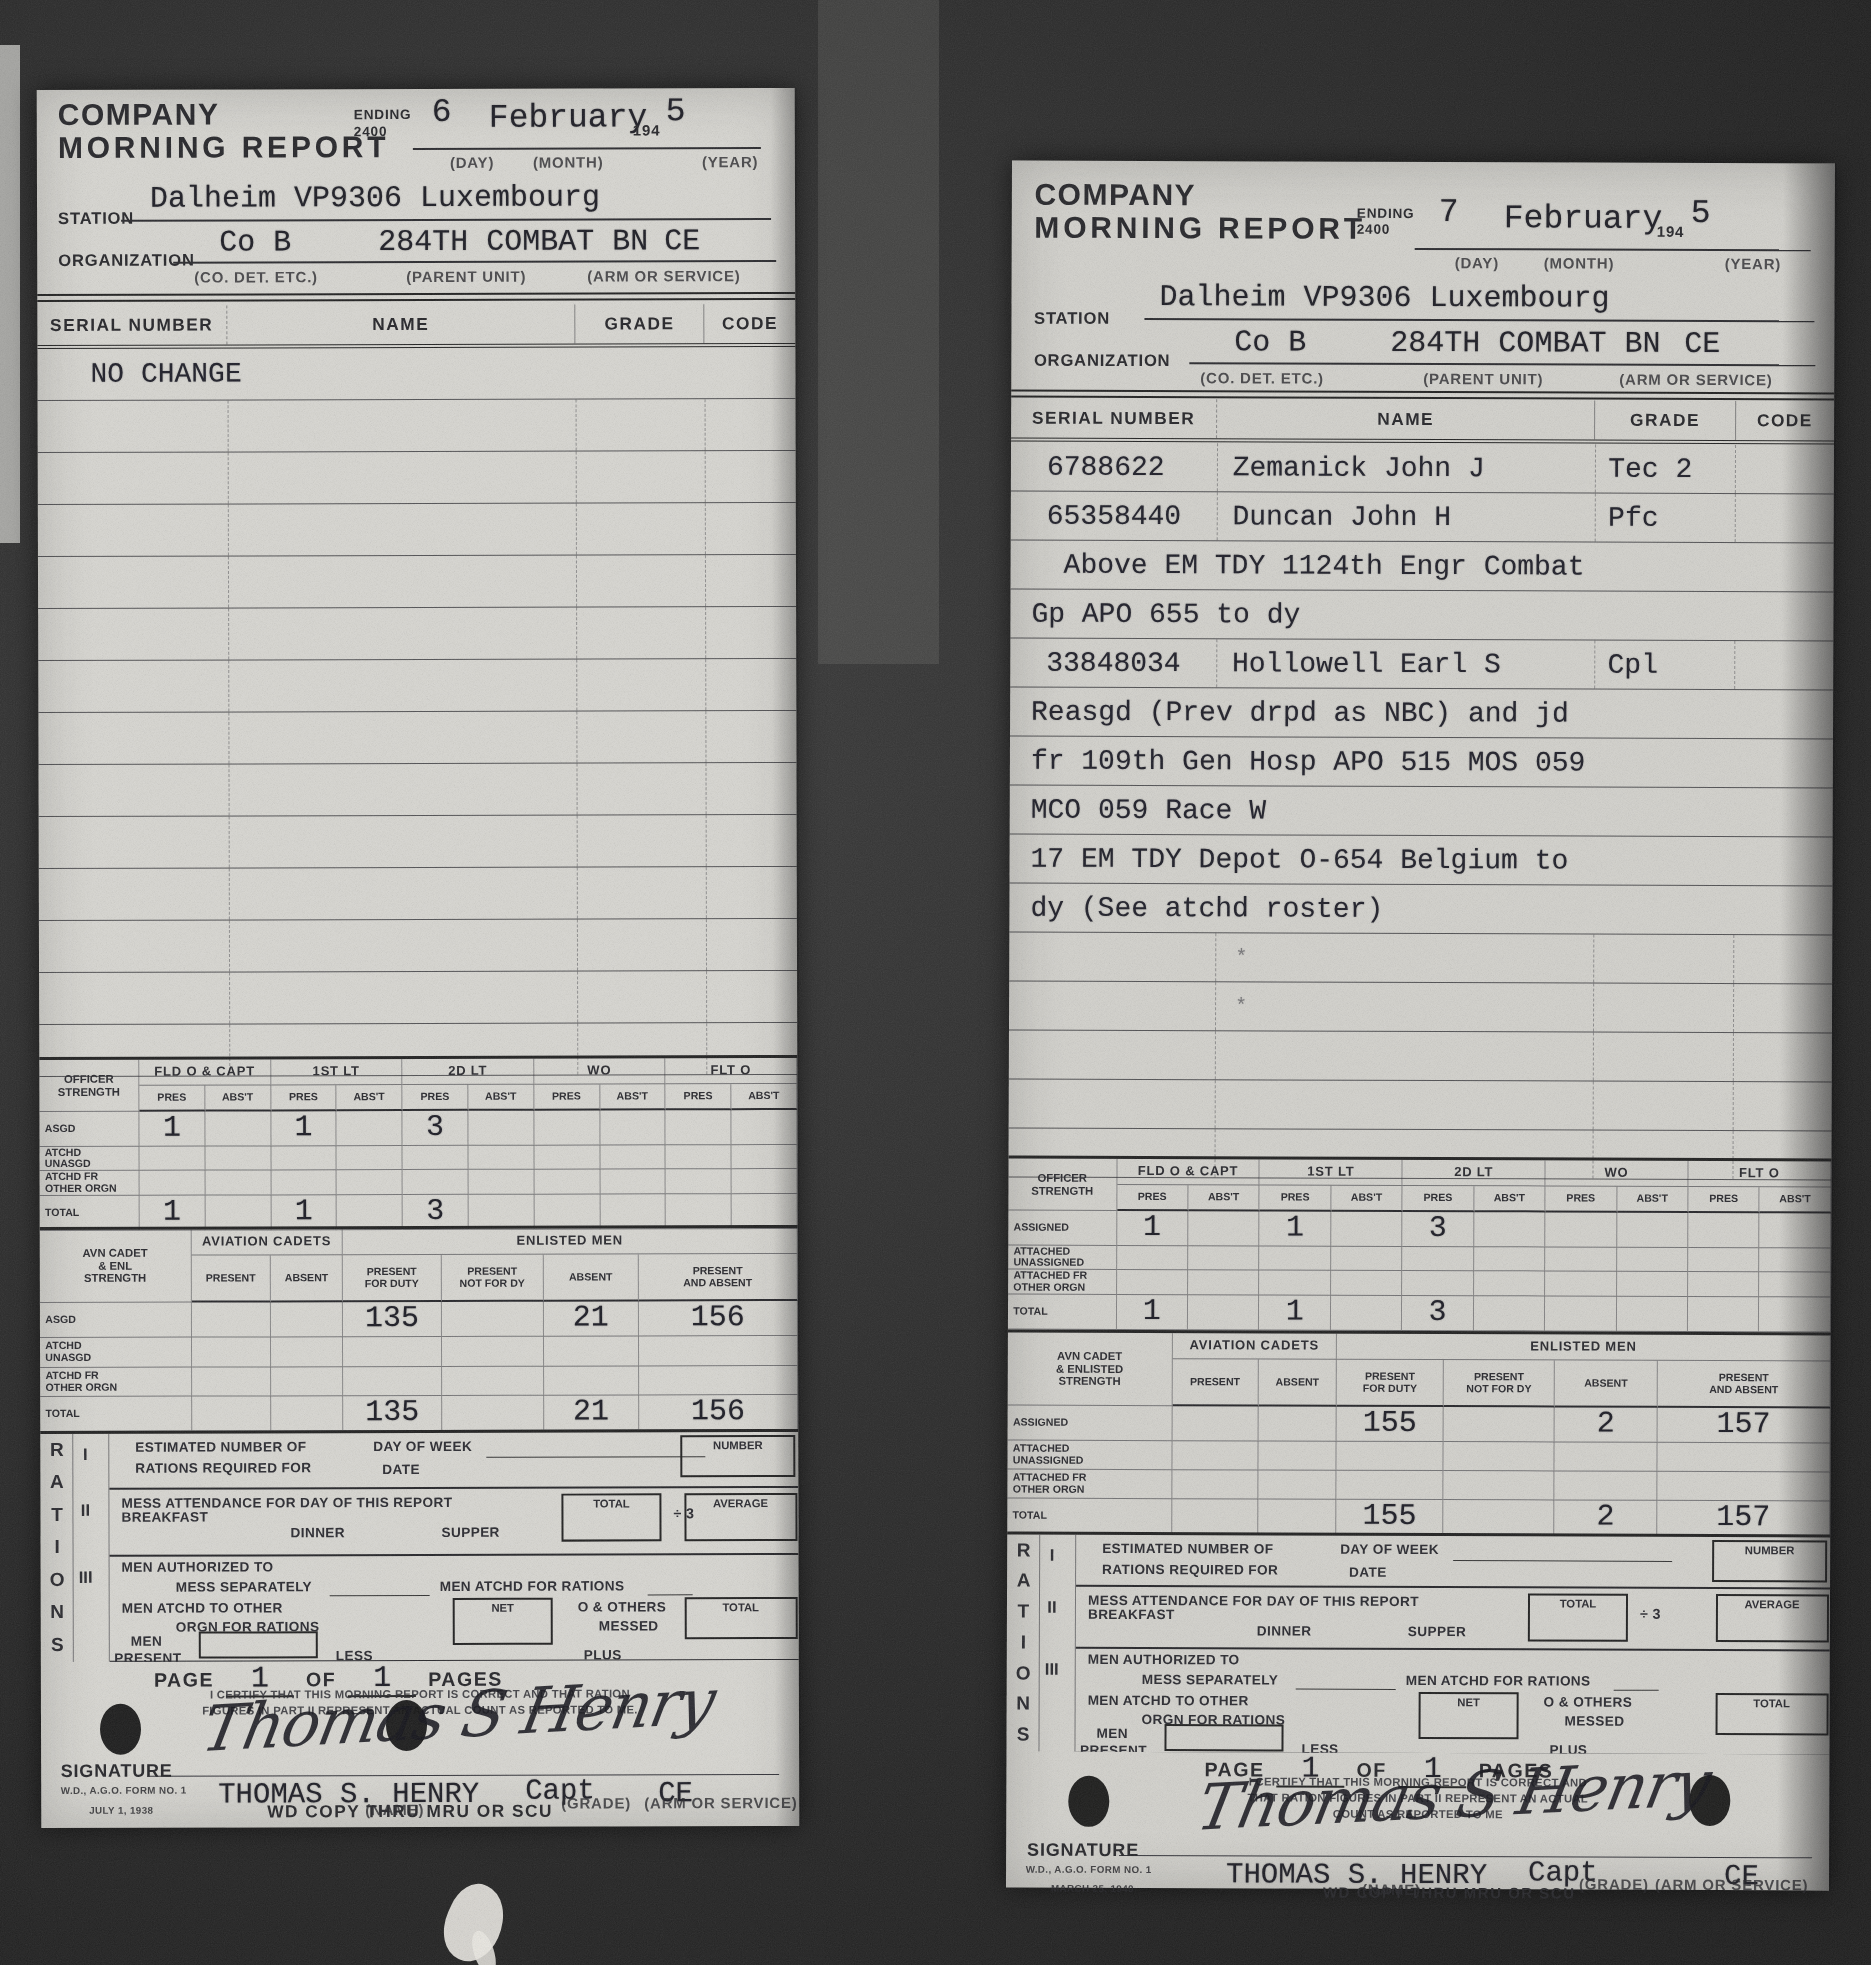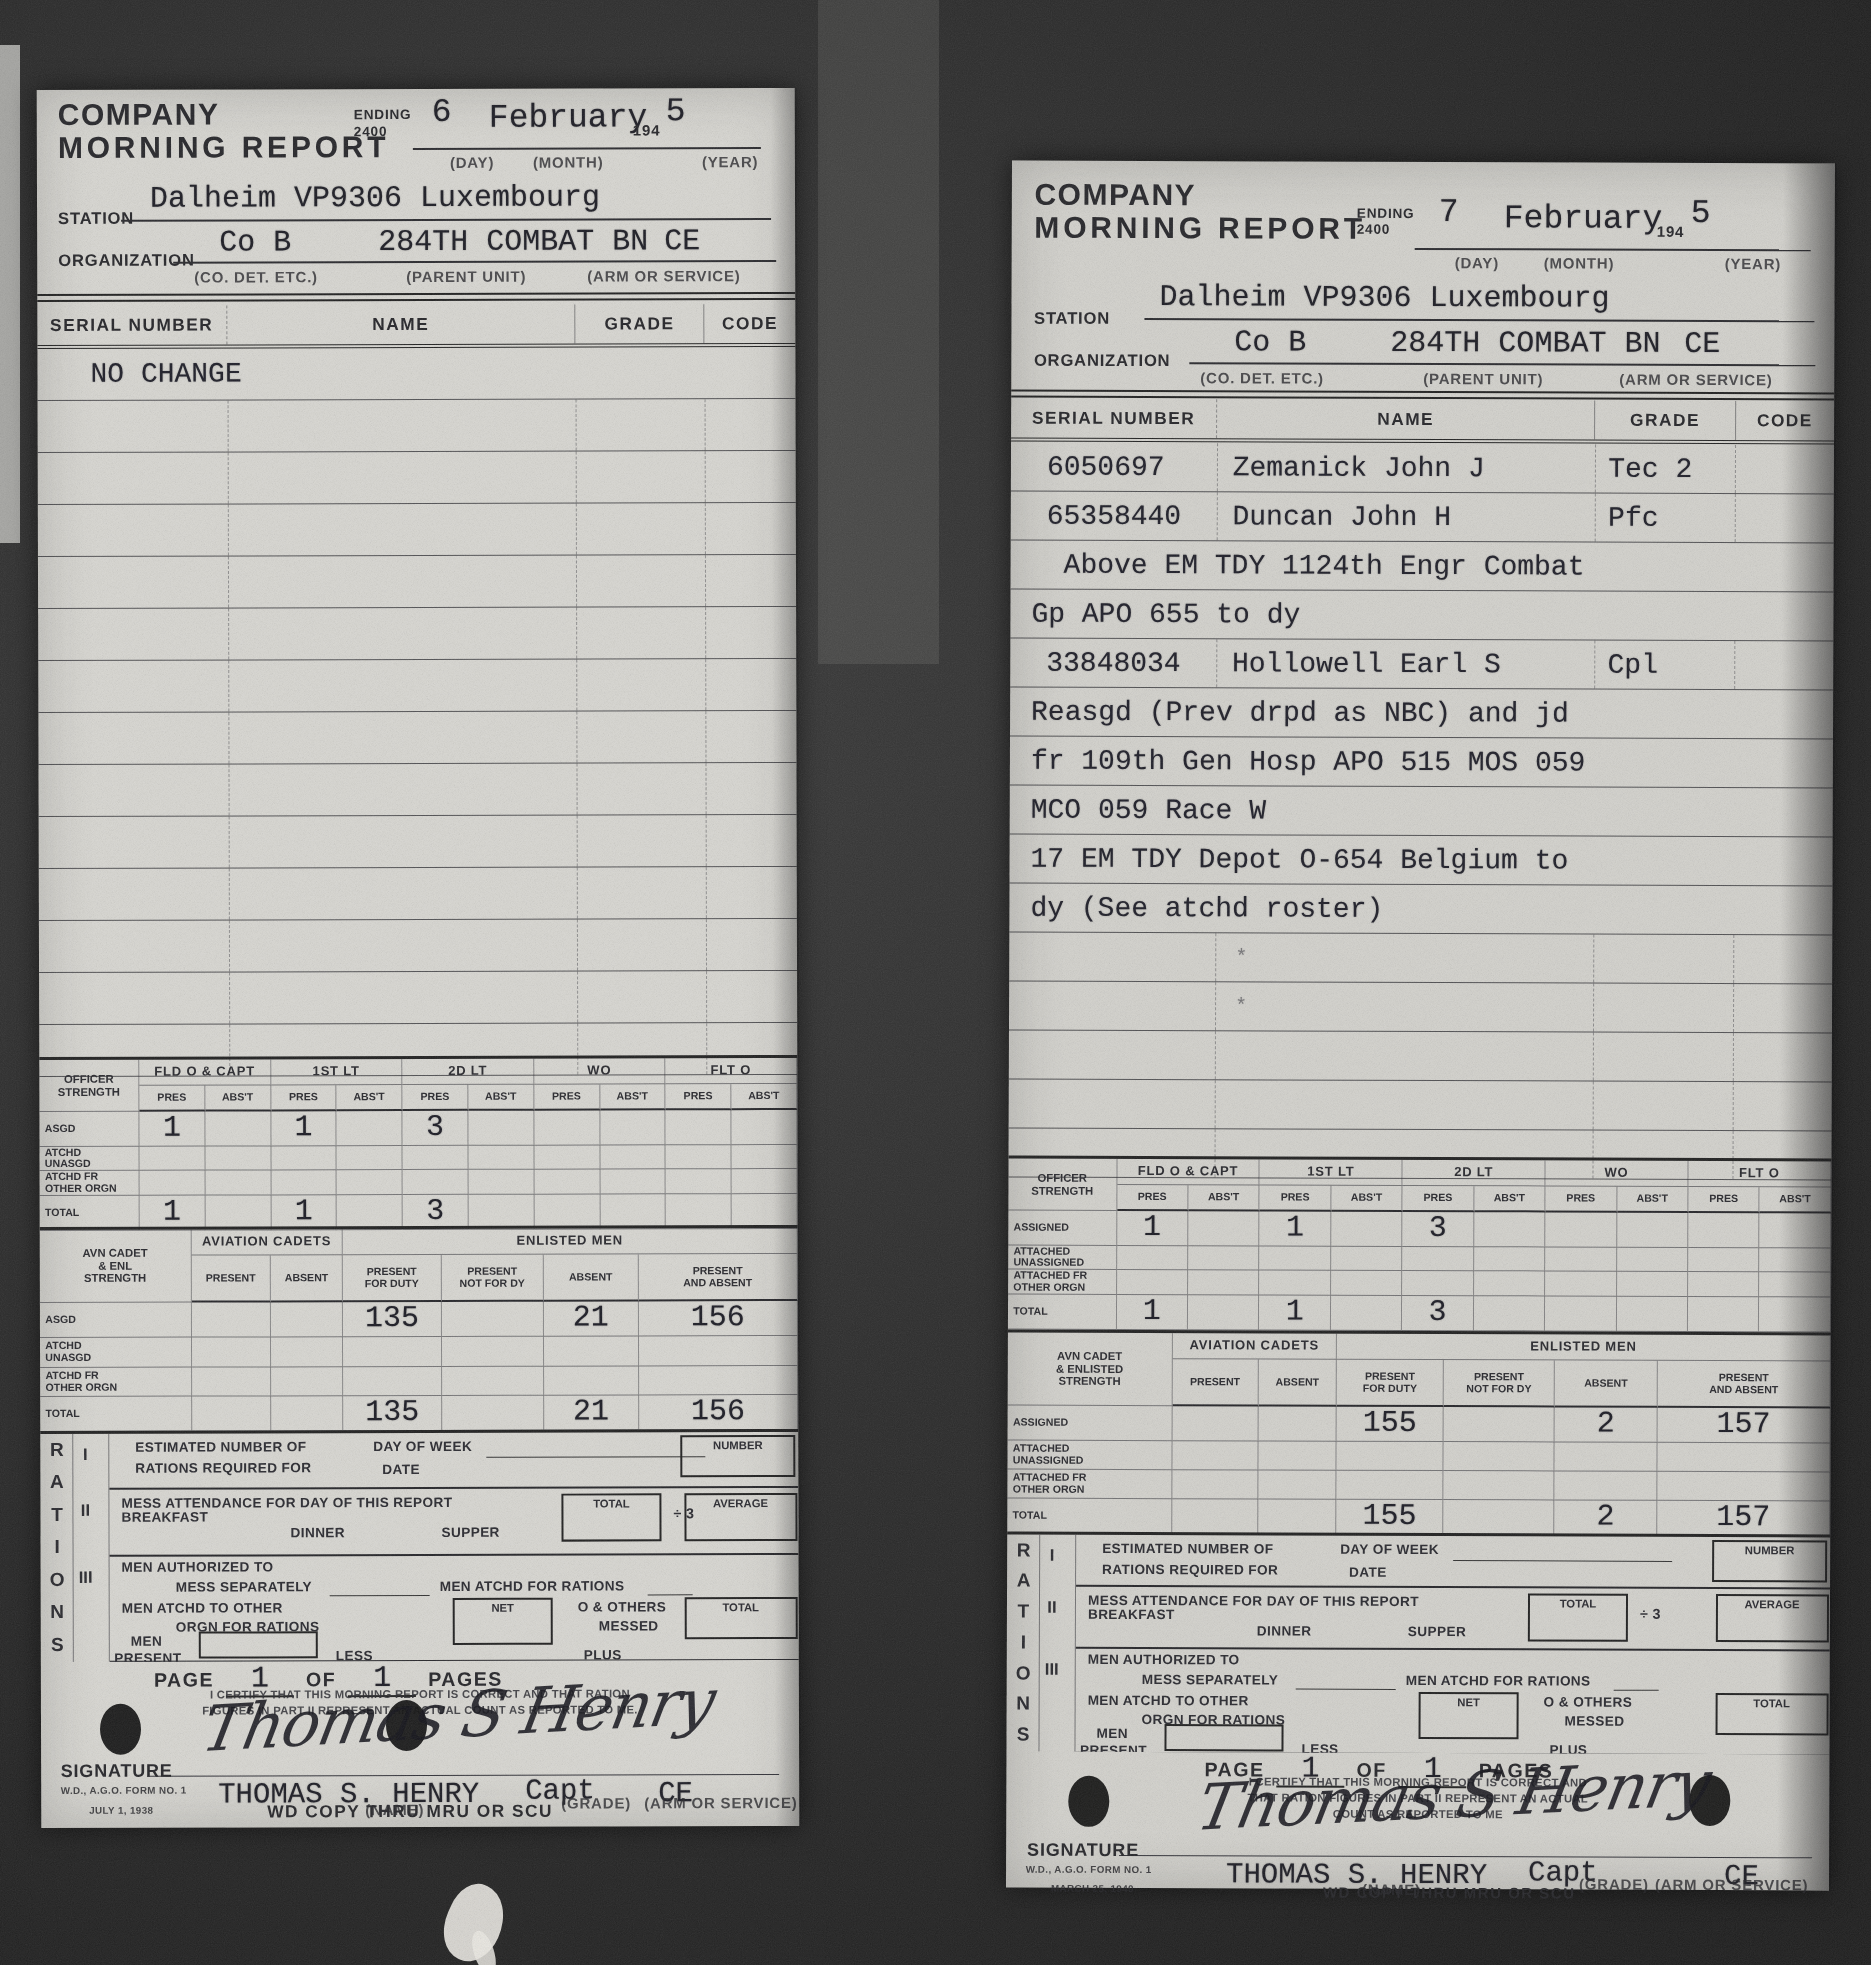--- a/index.html
+++ b/index.html
@@ -528,21 +528,21 @@
     <div class="rule2"></div>
 
     <div class="roster-head">
       <span class="rh rh1">SERIAL NUMBER</span>
       <span class="rh rh2">NAME</span>
       <span class="rh rh3">GRADE</span>
       <span class="rh rh4">CODE</span>
     </div>
     <div class="rows">
         <div class="r-row">
-          <div class="r-cell r-serial">6050697</div>
+          <div class="r-cell r-serial">6788622</div>
           <div class="r-cell r-name">Zemanick John J</div>
           <div class="r-cell r-grade">Tec 2</div>
           <div class="r-cell r-code"></div>
         </div>
         <div class="r-row">
           <div class="r-cell r-serial">65358440</div>
           <div class="r-cell r-name">Duncan John H</div>
           <div class="r-cell r-grade">Pfc</div>
           <div class="r-cell r-code"></div>
         </div>

